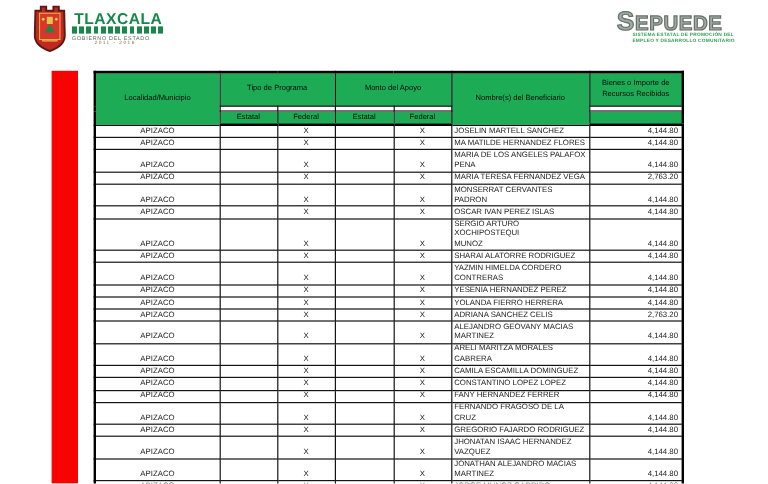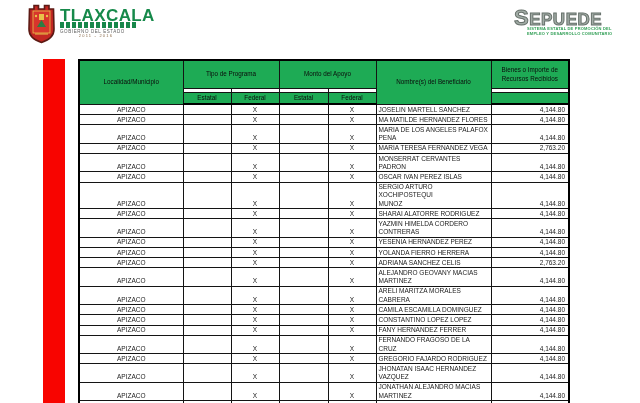--- a/index.html
+++ b/index.html
@@ -3,21 +3,21 @@
 <meta charset="utf-8">
 <style>
   html,body{margin:0;padding:0;}
   body{width:640px;height:403px;background:#ffffff;position:relative;overflow:hidden;
        font-family:"Liberation Sans", sans-serif;color:#1b1b1b;}
 
   
   .logo-tlax{position:absolute;left:27px;top:3px;width:200px;height:48px;display:flex;}
   .shield{width:29px;height:41px;flex:0 0 auto;}
   .tlax-text{margin-left:4px;padding-top:7px;}
-  .tlax-title{font-size:17px;font-weight:bold;color:#16894a;letter-spacing:.4px;line-height:11px;}
+  .tlax-title{font-size:13px;font-weight:bold;color:#16894a;letter-spacing:.4px;line-height:11px;text-align:center;}
   .tlax-strip{margin-top:1px;width:77px;height:6px;
       background:repeating-linear-gradient(90deg,#17874a 0 4px,#ffffff 4px 6px);}
   .tlax-sub1{font-size:4.5px;color:#5c5c5c;letter-spacing:.6px;line-height:5px;margin-top:1px;}
   .tlax-sub2{font-size:4px;color:#8a6a4a;letter-spacing:1.2px;line-height:4.5px;text-align:center;width:72px;}
 
   .logo-sep{position:absolute;right:16px;top:9px;width:110px;text-align:left;}
   .sep-title{font-size:17px;font-weight:bold;color:#a2aca6;-webkit-text-stroke:1px #67716b;
              letter-spacing:.5px;line-height:17px;white-space:nowrap;}
   .sep-title .big-s{font-size:22px;}
   .sep-sub{margin-left:13px;margin-top:-1px;font-size:4px;font-weight:bold;color:#2f9e54;

